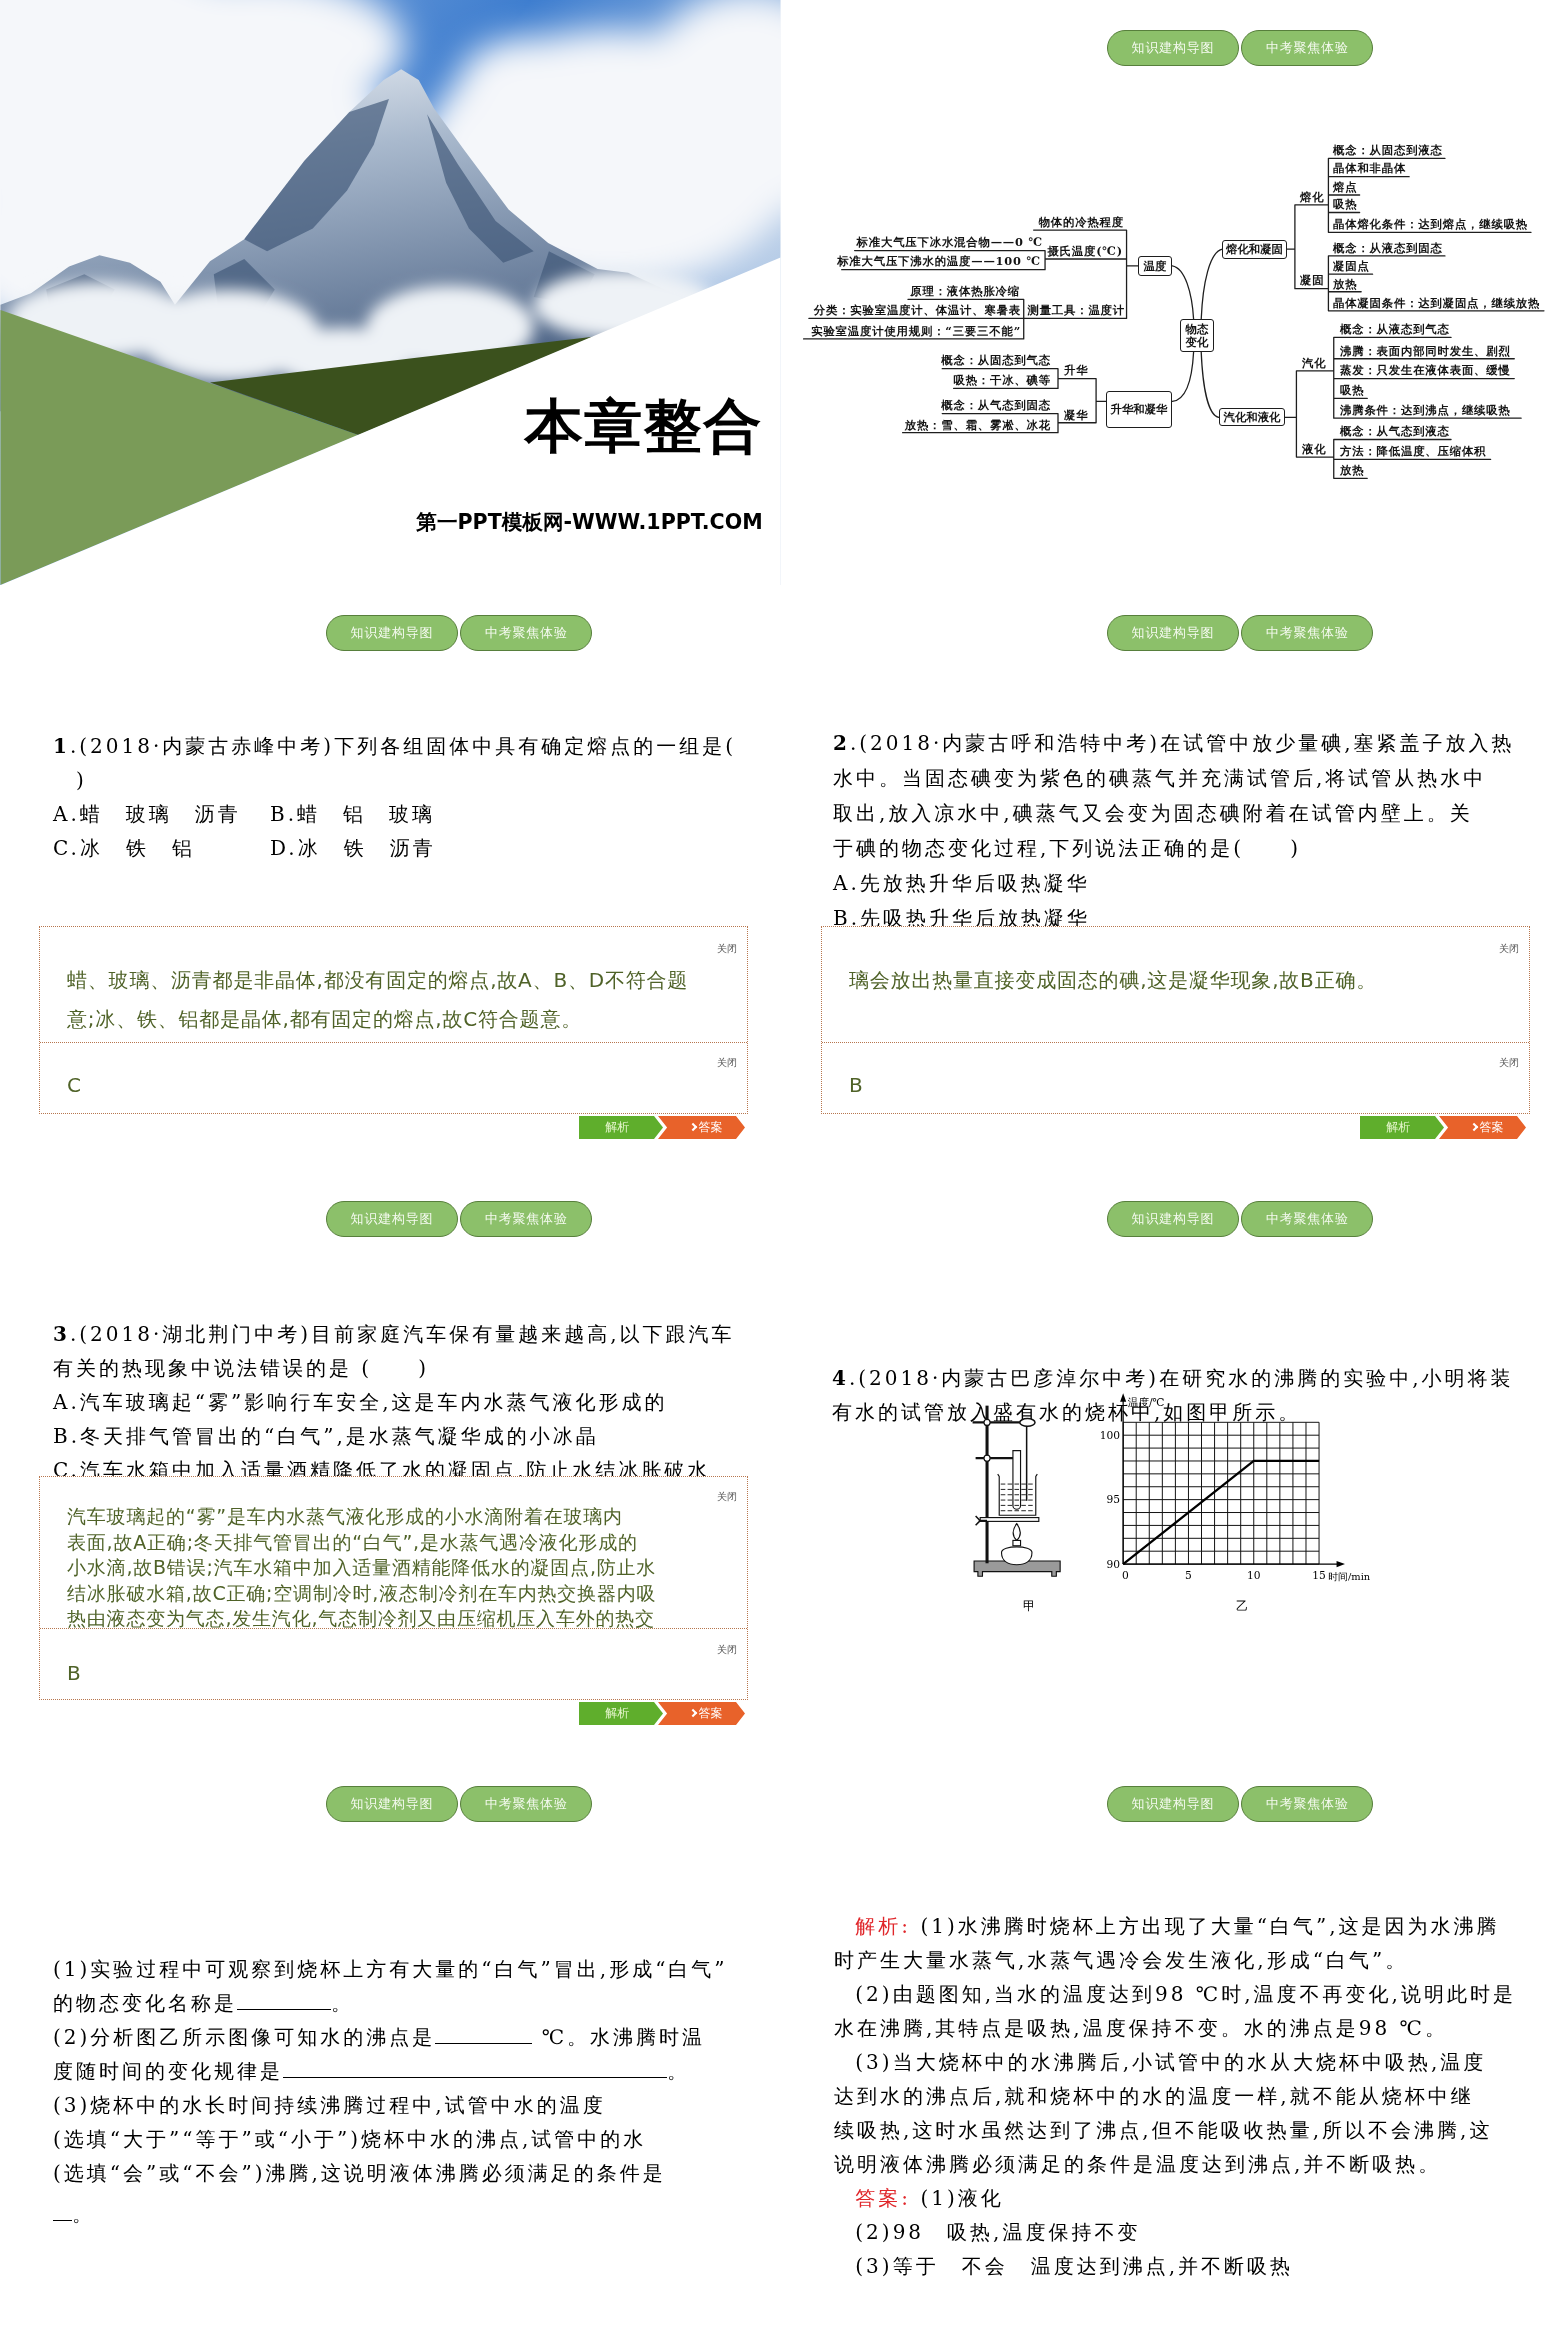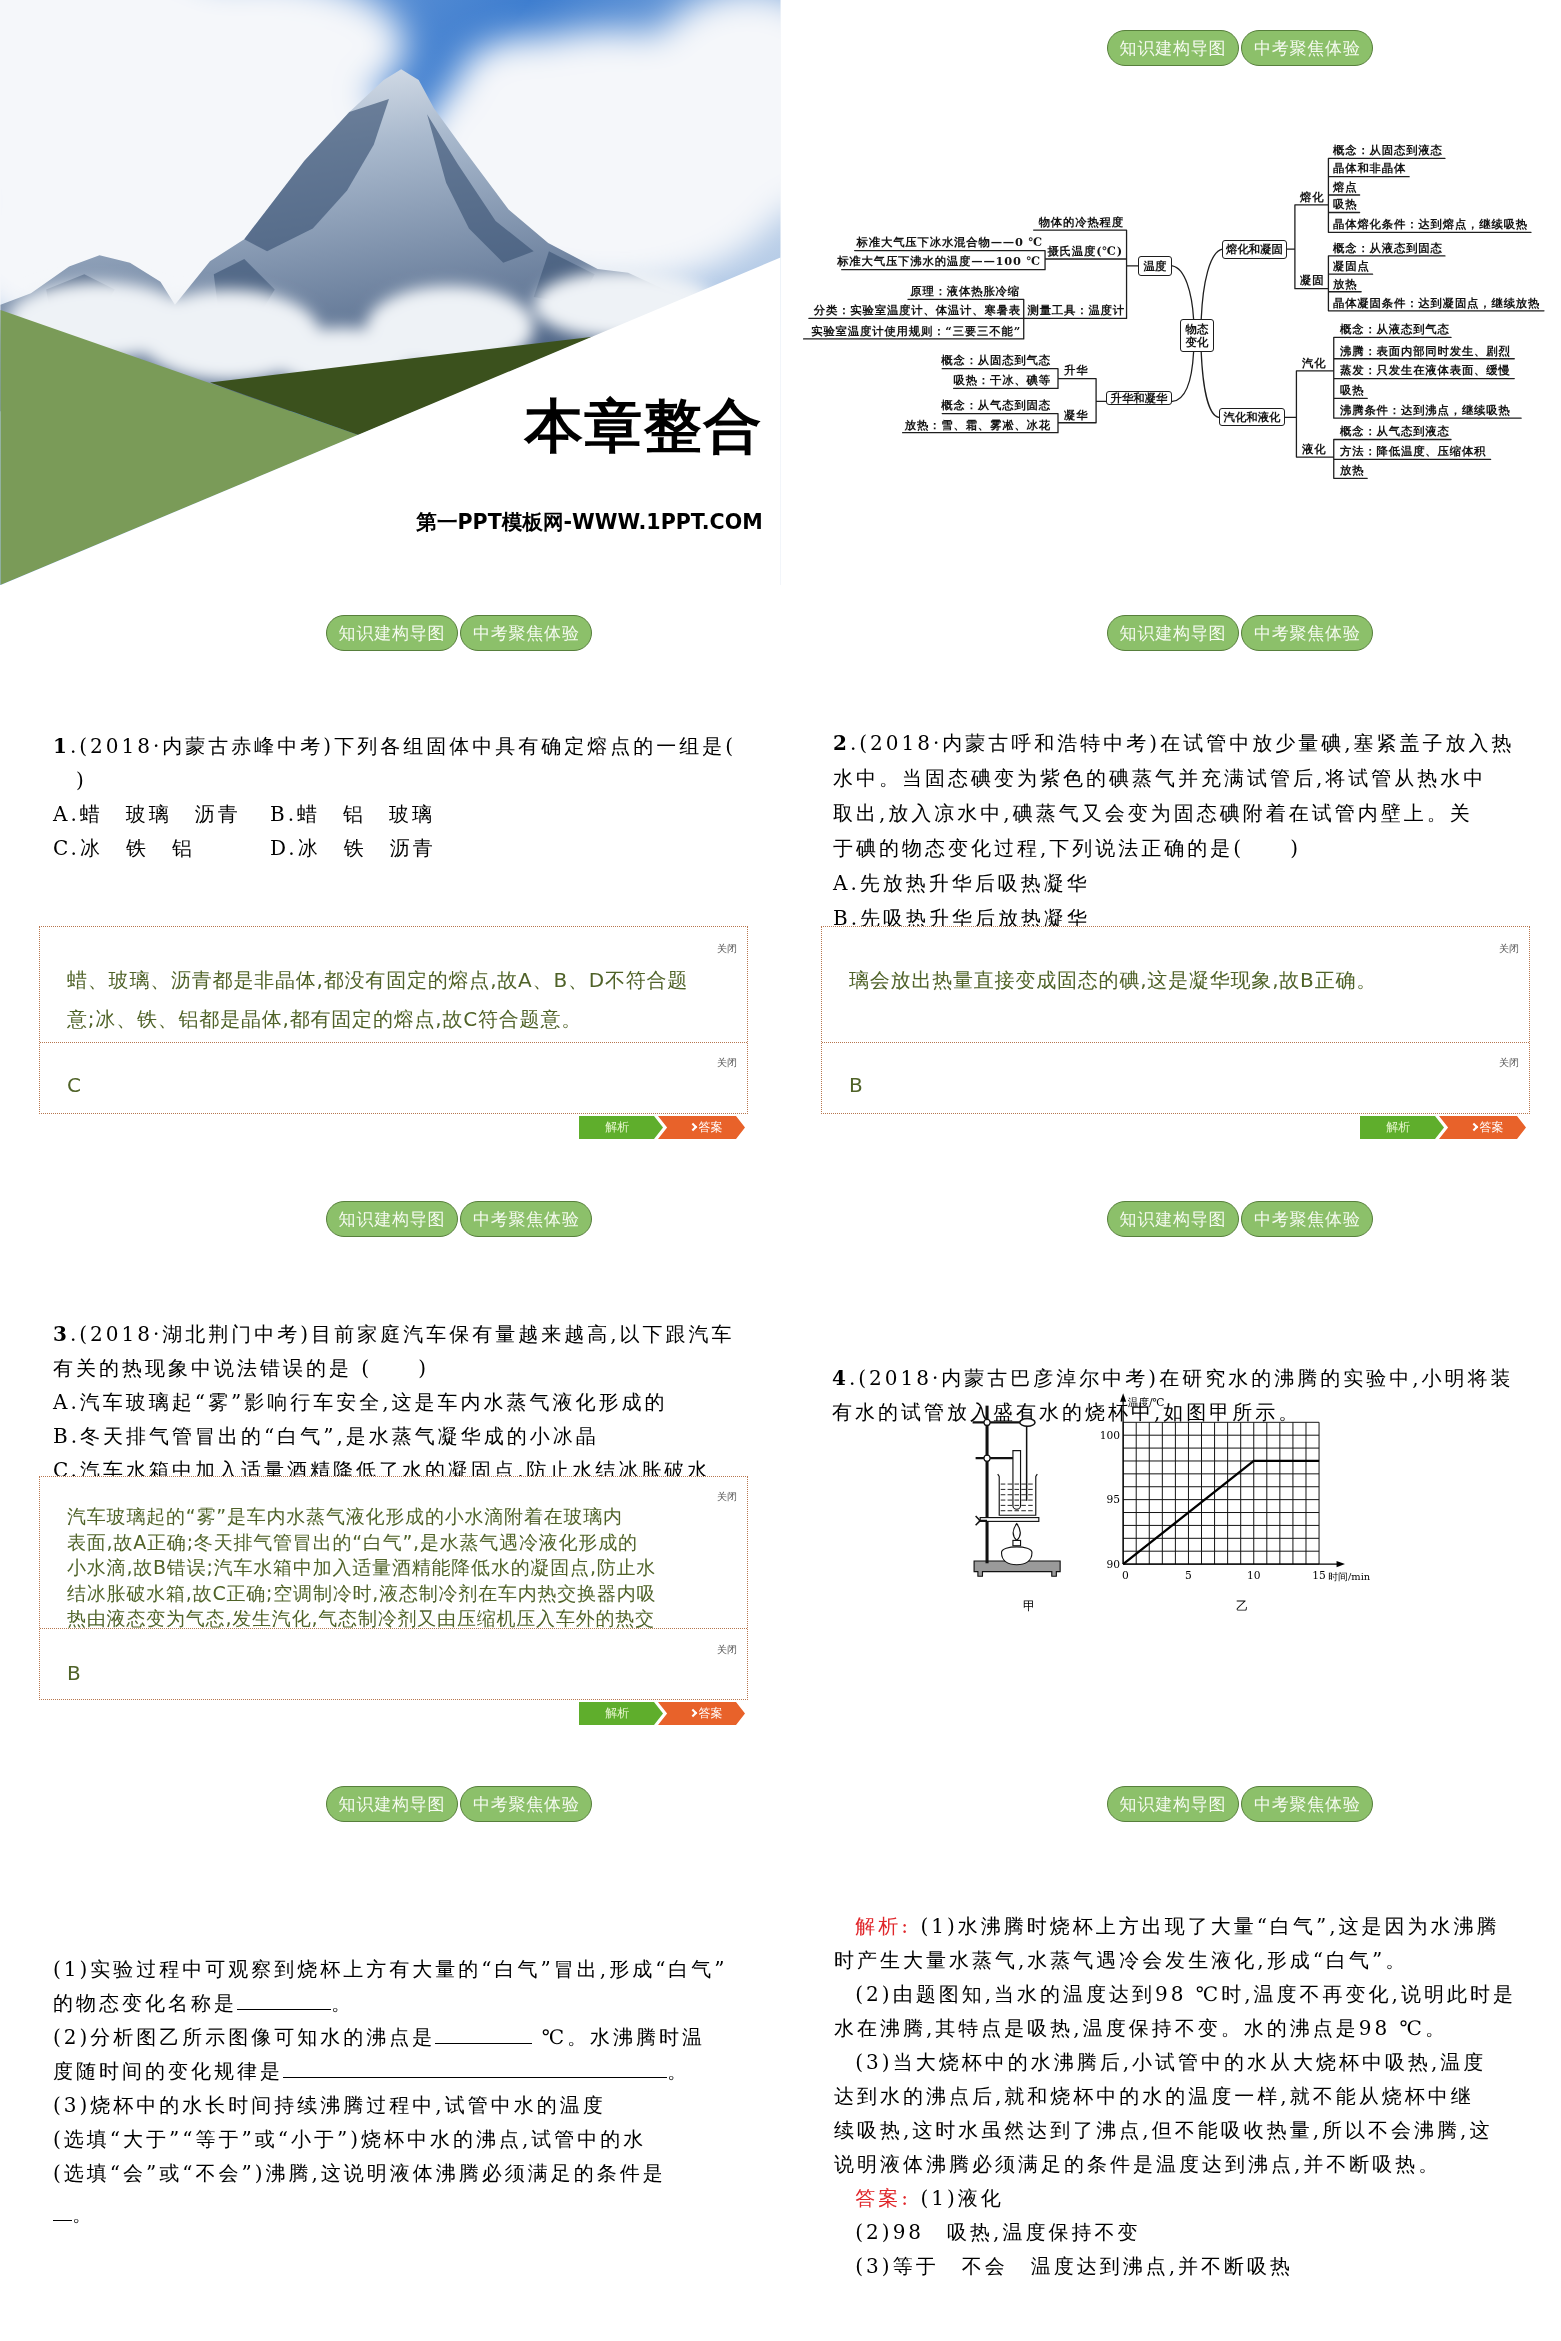--- a/index.html
+++ b/index.html
@@ -7,21 +7,21 @@
 #canvas{position:relative;width:1561px;height:2342px;overflow:hidden;background:#ffffff;font-family:"DejaVu Serif",serif;color:#000;}
 .slide{position:absolute;width:781px;height:585px;overflow:hidden;background:#ffffff;}
 
 
 .cover-art{position:absolute;left:0;top:0;}
 .cover-title{position:absolute;right:18.3px;top:392px;font-family:"DejaVu Sans",sans-serif;font-weight:bold;font-size:58px;line-height:69px;color:#000;white-space:nowrap;letter-spacing:1.5px;}
 .cover-subtitle{position:absolute;right:18.3px;top:509px;font-family:"DejaVu Sans",sans-serif;font-weight:bold;font-size:20.6px;line-height:26px;color:#000;white-space:nowrap;}
 
 
 .nav{position:absolute;left:326px;top:30px;display:flex;gap:2.3px;}
-.nav-btn{width:132px;height:36px;background:#8cc06a;border:1.5px solid #577f3c;border-radius:18px;color:#f5faf0;font-family:"DejaVu Sans",sans-serif;font-size:17px;display:flex;align-items:center;justify-content:center;letter-spacing:0.8px;cursor:pointer;white-space:nowrap;}
+.nav-btn{width:132px;height:36px;background:#8cc06a;border:1.5px solid #577f3c;border-radius:18px;color:#f5faf0;font-family:"DejaVu Sans",sans-serif;font-size:13px;display:flex;align-items:center;justify-content:center;letter-spacing:0.8px;cursor:pointer;white-space:nowrap;}
 
 
 .mm-lines{position:absolute;left:0;top:0;pointer-events:none;}
 .mm-lines path{fill:none;stroke:#1e1e1e;stroke-width:1.7;stroke-linecap:round;stroke-linejoin:round;}
 .mm-t{position:absolute;font-family:"DejaVu Serif",serif;font-weight:bold;font-size:11.4px;line-height:13px;letter-spacing:0.8px;white-space:nowrap;color:#141414;}
 .mm-box{position:absolute;border:1.3px solid #1e1e1e;border-radius:3px;background:#fff;display:flex;flex-direction:column;align-items:center;justify-content:center;font-family:"DejaVu Serif",serif;font-weight:bold;font-size:11.4px;line-height:13px;white-space:nowrap;color:#141414;}
 
 
 .q{position:absolute;font-family:"DejaVu Serif",serif;font-size:20px;letter-spacing:3px;color:#000;white-space:nowrap;margin-top:36px;}
 .q-line{display:block;white-space:nowrap;}
@@ -119,21 +119,21 @@
     <svg class="mm-lines" width="781" height="585" viewBox="0 0 1024 768">
       <path d="M331 302H453 M346 340H453 M96 329H346 M79 354H346 M346 329V354 M453 302V418 M453 349H468 M166 393H318 M36 418H453 M29 445H318 M318 393V445 M211 484H363 M226 510H363 M363 484V510 M363 497H413 M211 543H363 M159 568H363 M363 543V568 M363 555H413 M413 497V555 M413 527H426 M664 327H674 M674 269V379 M674 269H718 M674 379H718 M718 208V305 M718 208H871 M718 232H824 M718 256H759 M718 279H759 M718 305H984 M718 336V408 M718 336H871 M718 360H776 M718 383H761 M718 408H1001 M661 548H676 M676 487V600 M676 487H725 M676 600H725 M725 443V549 M725 443H879 M725 471H962 M725 497H962 M725 523H769 M725 549H971 M725 577V628 M725 577H879 M725 603H931 M725 628H769"></path>
       <path d="M541 419C539 385 530 352 513 349 M551 419C553 372 562 330 579 327 M541 462C539 500 530 525 513 527 M551 462C553 508 560 545 574 548"></path>
     </svg>
 
     <div class="mm-box" style="left:399px;top:319px;width:34px;height:33px">
       <span>物态</span>
       <span>变化</span>
     </div>
     <div class="mm-box" style="left:357px;top:256px;width:34px;height:20px">温度</div>
-    <div class="mm-box" style="left:325px;top:391px;width:66px;height:14px">升华和凝华</div>
+    <div class="mm-box" style="left:325px;top:391px;width:66px;height:37px">升华和凝华</div>
     <div class="mm-box" style="left:441px;top:240px;width:65px;height:19px">熔化和凝固</div>
     <div class="mm-box" style="left:438px;top:408px;width:66px;height:18.3px">汽化和液化</div>
 
     <div class="mm-t" style="right:438px;top:216px">物体的冷热程度</div>
     <div class="mm-t" style="right:439px;top:245px">摄氏温度(℃)</div>
     <div class="mm-t" style="right:519px;top:236px">标准大气压下冰水混合物——0 ℃</div>
     <div class="mm-t" style="right:521px;top:255px">标准大气压下沸水的温度——100 ℃</div>
     <div class="mm-t" style="right:542px;top:285px">原理：液体热胀冷缩</div>
     <div class="mm-t" style="right:437px;top:304px">测量工具：温度计</div>
     <div class="mm-t" style="right:541px;top:304px">分类：实验室温度计、体温计、寒暑表</div>

